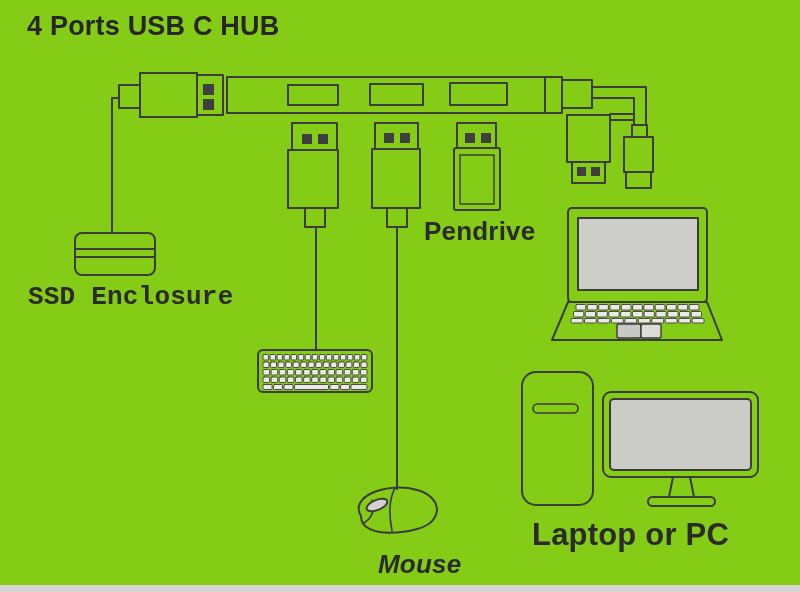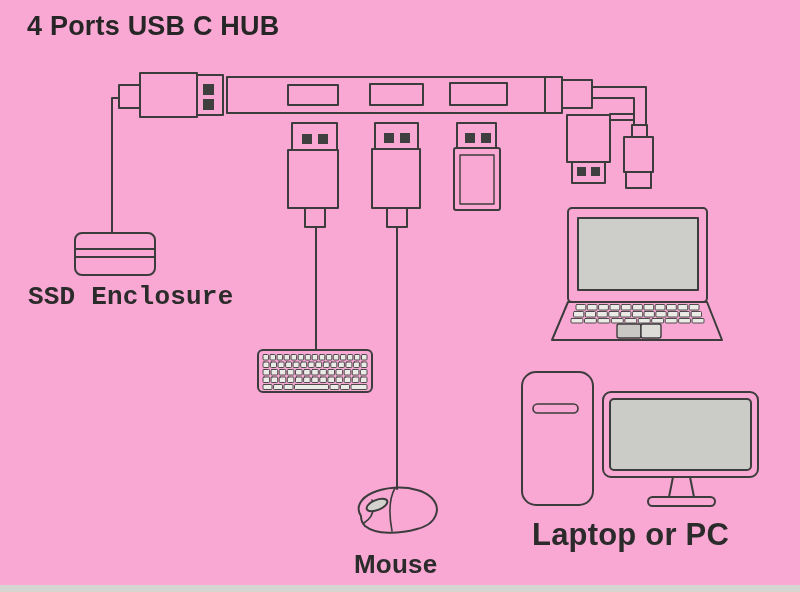--- a/index.html
+++ b/index.html
@@ -1,18 +1,18 @@
 <!DOCTYPE html>
 <html><head>
 <meta charset="utf-8">
 <style>
   html,body{margin:0;padding:0;background:#e6e5e2;}
   .stage{
     position:relative;width:800px;height:592px;overflow:hidden;
-    background:#f9a8d4;
+    background:#84cc16;
     font-family:"Liberation Sans", sans-serif;
   }
   .stage svg{position:absolute;left:0;top:0;}
   .label{
     position:absolute;
     font-weight:700;
     color:#2b2b2b;
     font-size:26px;
     letter-spacing:0.2px;
     white-space:nowrap;
@@ -22,21 +22,21 @@
     left:27px;top:11px;
     font-weight:700;
     font-size:27px;
     color:#262626;
     letter-spacing:0.2px;
     white-space:nowrap;
   }
   .lbl-ssd{left:28px;top:282px;font-family:Liberation Mono, monospace;}
   .lbl-pendrive{left:424px;top:216px;}
   .lbl-keyboard{left:259px;top:407px;}
-  .lbl-mouse{left:354px;top:549px;}
+  .lbl-mouse{left:378px;top:549px;font-style:italic;}
   .lbl-computer{left:532px;top:517px;font-size:31px;}
   .scan-strip{
     position:absolute;left:0;right:0;bottom:0;height:7px;
     background:#d6d5d2;
   }
 </style>
 </head>
 <body>
 
 <div class="stage">
@@ -232,17 +232,18 @@
         <rect x="610" y="399" width="141" height="71" rx="4" fill="#cbcbc8"></rect>
         <path d="M 673,477 L 669,497 M 690,477 L 694,497"></path>
         <rect x="648" y="497" width="67" height="9" rx="4.5"></rect>
       </g>
 
     </g>
   </svg>
 
   <div class="title">4 Ports USB C HUB</div>
   <div class="label lbl-ssd">SSD Enclosure</div>
+  <div class="label lbl-pendrive">Pendrive</div>
   <div class="label lbl-mouse">Mouse</div>
   <div class="label lbl-computer">Laptop or PC</div>
 
   <div class="scan-strip"></div>
 </div>
 
 </body></html>

